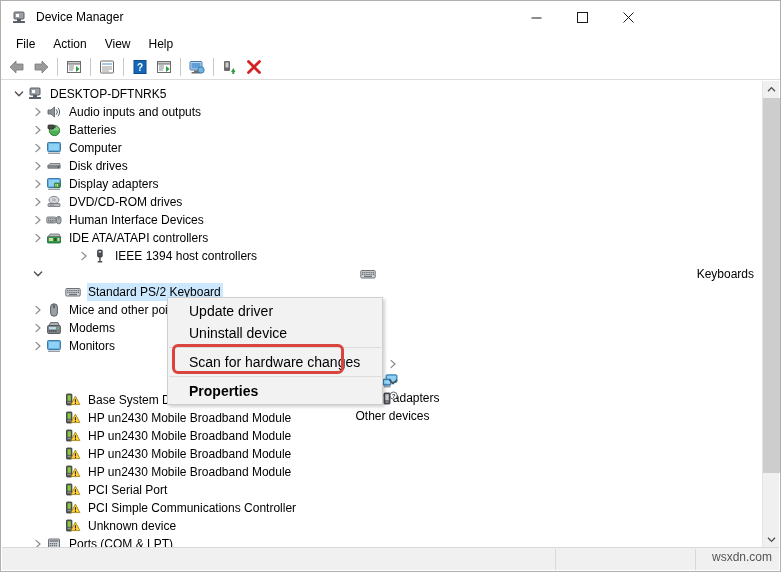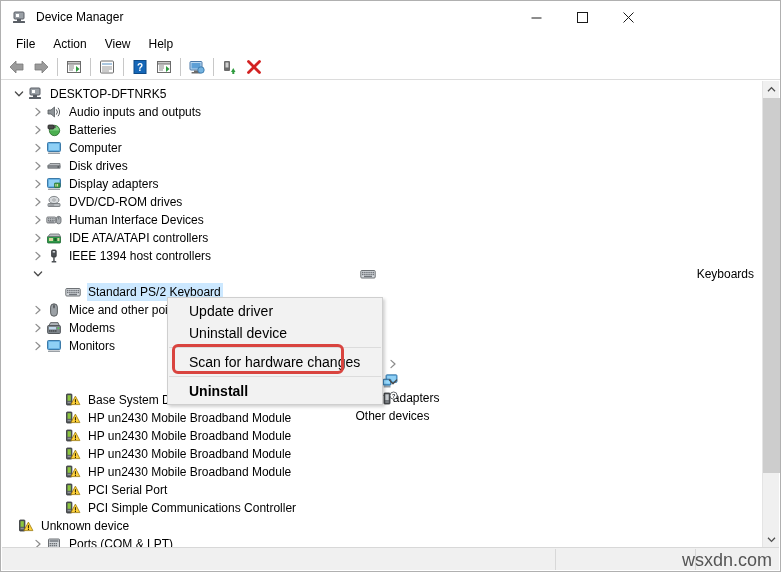--- a/index.html
+++ b/index.html
@@ -187,21 +187,21 @@
   .sb-pane {
     height: 21px;
     border-right: 1px solid #d8d8d8;
     box-sizing: border-box;
   }
   #sb-pane-1 { width: 554px; border-right: 1px solid #d8d8d8; }
   #sb-pane-2 { width: 140px; border-right: 1px solid #d8d8d8; }
   #watermark {
     position: absolute;
     right: 7px; top: 2px;
-    font-size: 18px;
+    font-size: 12px;
     color: #555;
     font-family: "Liberation Sans", sans-serif;
   }
 
   
   #ctxmenu {
     position: absolute;
     left: 166px; top: 296px;
     width: 216px;
     background: #f2f2f2;
@@ -498,21 +498,21 @@
           </span>
           <span class="ico"><svg width="16" height="16" viewBox="0 0 16 16">
               <rect x="1.5" y="6.5" width="13" height="6.5" rx="0.6" fill="#2f9a49" stroke="#1d6630" stroke-width="0.8"></rect>
               <rect x="3" y="8" width="4" height="3" fill="#d8d8a0"></rect>
               <rect x="8.3" y="8" width="2.3" height="3" fill="#1f5e2b"></rect>
               <rect x="11.4" y="8" width="2" height="3" fill="#d8d8a0"></rect>
               <path d="M2 6.5 L4 4 L13 4 L14.5 6.5 Z" fill="#b9bdc1" stroke="#6a6e72" stroke-width="0.8" stroke-linejoin="round"></path>
             </svg></span>
           <span class="lbl">IDE ATA/ATAPI controllers</span>
         </div>
-        <div class="row" style="padding-left: 28px;">
+        <div class="row" style="padding-left: 28px; margin-left: 46px;">
           <span class="twisty">
             <svg width="8" height="10" viewBox="0 0 8 10">
               <path d="M2 1.4 L6 5 L2 8.6" fill="none" stroke="#8b8b8b" stroke-width="1.25" stroke-linecap="round" stroke-linejoin="round"></path>
             </svg>
           </span>
           <span class="ico"><svg width="16" height="16" viewBox="0 0 16 16">
               <rect x="5.6" y="2" width="4.6" height="7" rx="1" fill="#4d5155" stroke="#2b2e31" stroke-width="0.8"></rect>
               <rect x="6.7" y="3" width="2.4" height="1.6" fill="#cfd3d6"></rect>
               <rect x="7.2" y="9" width="1.5" height="4.6" fill="#4d5155"></rect>
               <rect x="5.6" y="13" width="4.7" height="1.6" rx="0.5" fill="#4d5155"></rect>
@@ -720,21 +720,21 @@
           <span class="ico"><svg width="16" height="16" viewBox="0 0 16 16">
               <rect x="1.5" y="2" width="5.4" height="11" rx="0.8" fill="#55595d" stroke="#2e3134" stroke-width="0.8"></rect>
               <rect x="2.6" y="3.2" width="3.2" height="5.6" fill="#8dc63f"></rect>
               <rect x="2.6" y="9.8" width="3.2" height="1.4" fill="#8f9499"></rect>
               <path d="M10.4 4.1 L14.9 12.6 L5.9 12.6 Z" fill="#ffd23b" stroke="#9a7a10" stroke-width="0.8" stroke-linejoin="round"></path>
               <rect x="9.9" y="7.2" width="1.1" height="3.1" fill="#3a2c00"></rect>
               <rect x="9.9" y="10.9" width="1.1" height="1.1" fill="#3a2c00"></rect>
             </svg></span>
           <span class="lbl">PCI Simple Communications Controller</span>
         </div>
-        <div class="row" style="">
+        <div class="row" style="padding-left: 47px;">
           <span class="twisty"></span>
           <span class="ico"><svg width="16" height="16" viewBox="0 0 16 16">
               <rect x="1.5" y="2" width="5.4" height="11" rx="0.8" fill="#55595d" stroke="#2e3134" stroke-width="0.8"></rect>
               <rect x="2.6" y="3.2" width="3.2" height="5.6" fill="#8dc63f"></rect>
               <rect x="2.6" y="9.8" width="3.2" height="1.4" fill="#8f9499"></rect>
               <path d="M10.4 4.1 L14.9 12.6 L5.9 12.6 Z" fill="#ffd23b" stroke="#9a7a10" stroke-width="0.8" stroke-linejoin="round"></path>
               <rect x="9.9" y="7.2" width="1.1" height="3.1" fill="#3a2c00"></rect>
               <rect x="9.9" y="10.9" width="1.1" height="1.1" fill="#3a2c00"></rect>
             </svg></span>
           <span class="lbl">Unknown device</span>
@@ -777,21 +777,21 @@
       </svg>
     </div>
   </div>
 
   <div id="ctxmenu" style="background: rgb(242, 242, 242);">
     <div class="ctx-item">Update driver</div>
     <div class="ctx-item">Uninstall device</div>
     <div class="ctx-sep"></div>
     <div class="ctx-item">Scan for hardware changes</div>
     <div class="ctx-sep"></div>
-    <div class="ctx-item bold">Uninstall</div>
+    <div class="ctx-item bold">Properties</div>
     <div id="ctx-highlight" style="border-color: rgb(217, 68, 63);"></div>
   </div>
 
   <div id="statusbar">
     <div class="sb-pane" id="sb-pane-1"></div>
     <div class="sb-pane" id="sb-pane-2"></div>
     <div id="watermark">wsxdn.com</div>
   </div>
 
 </div>

